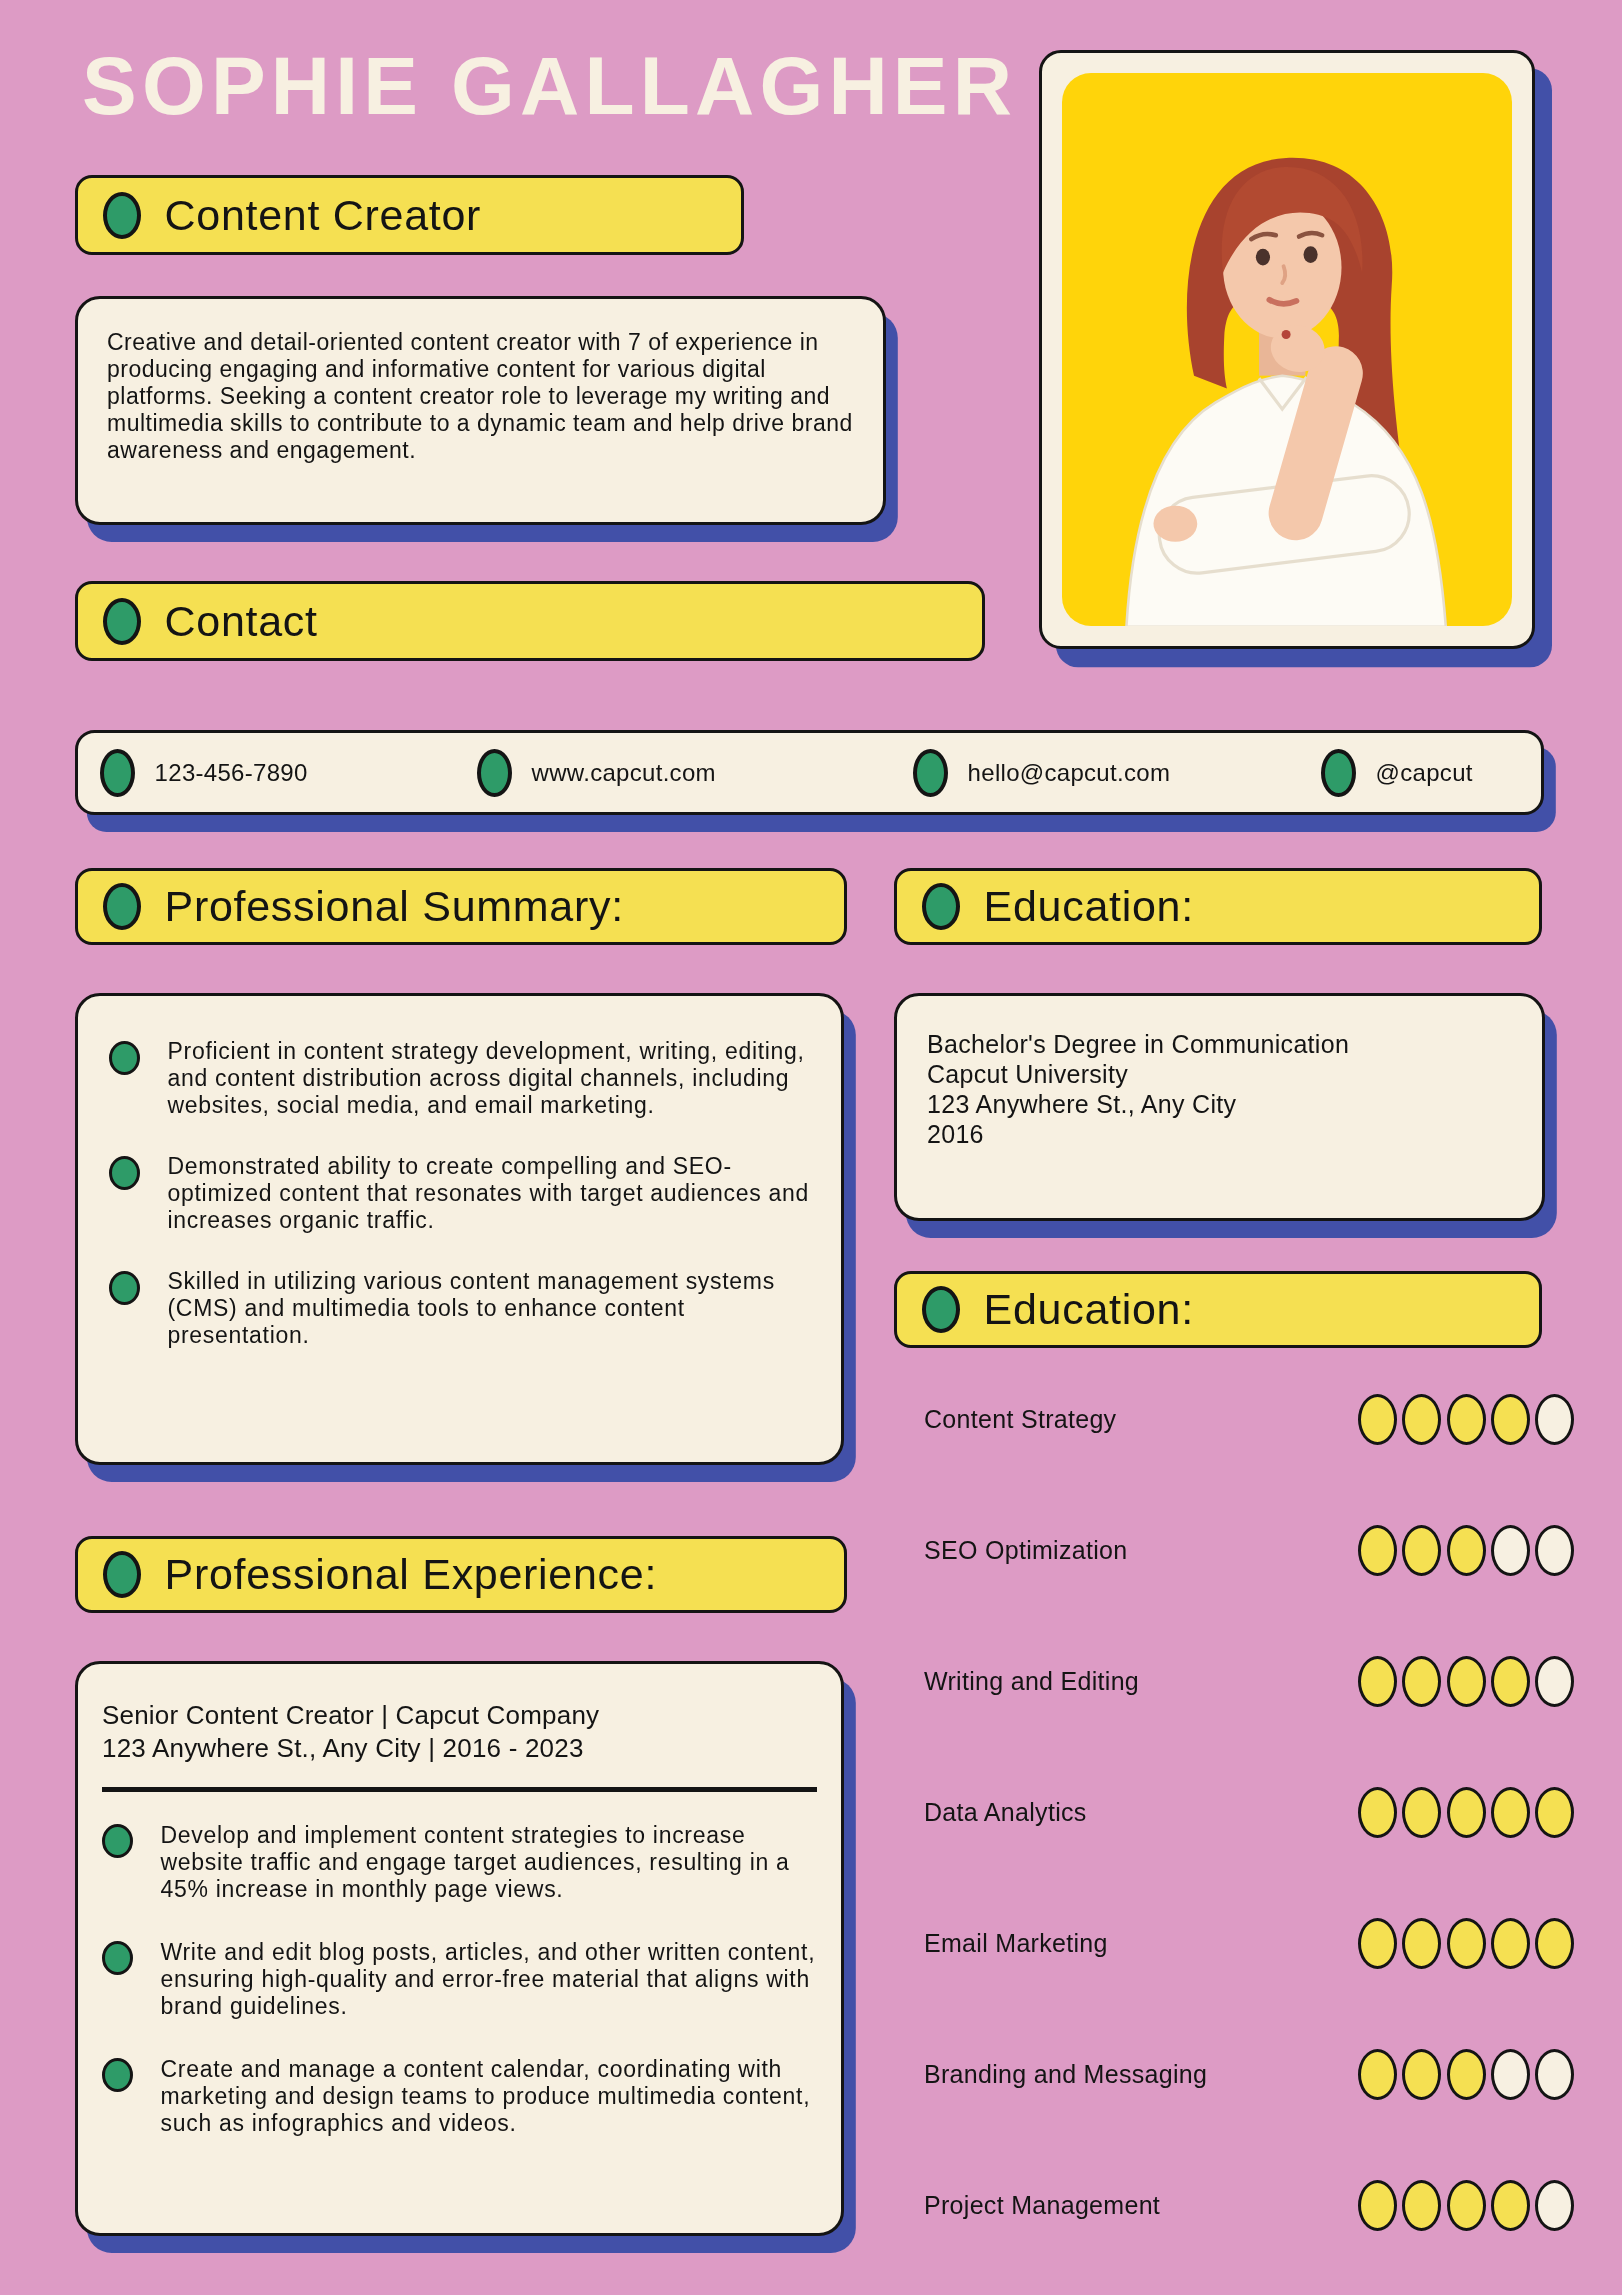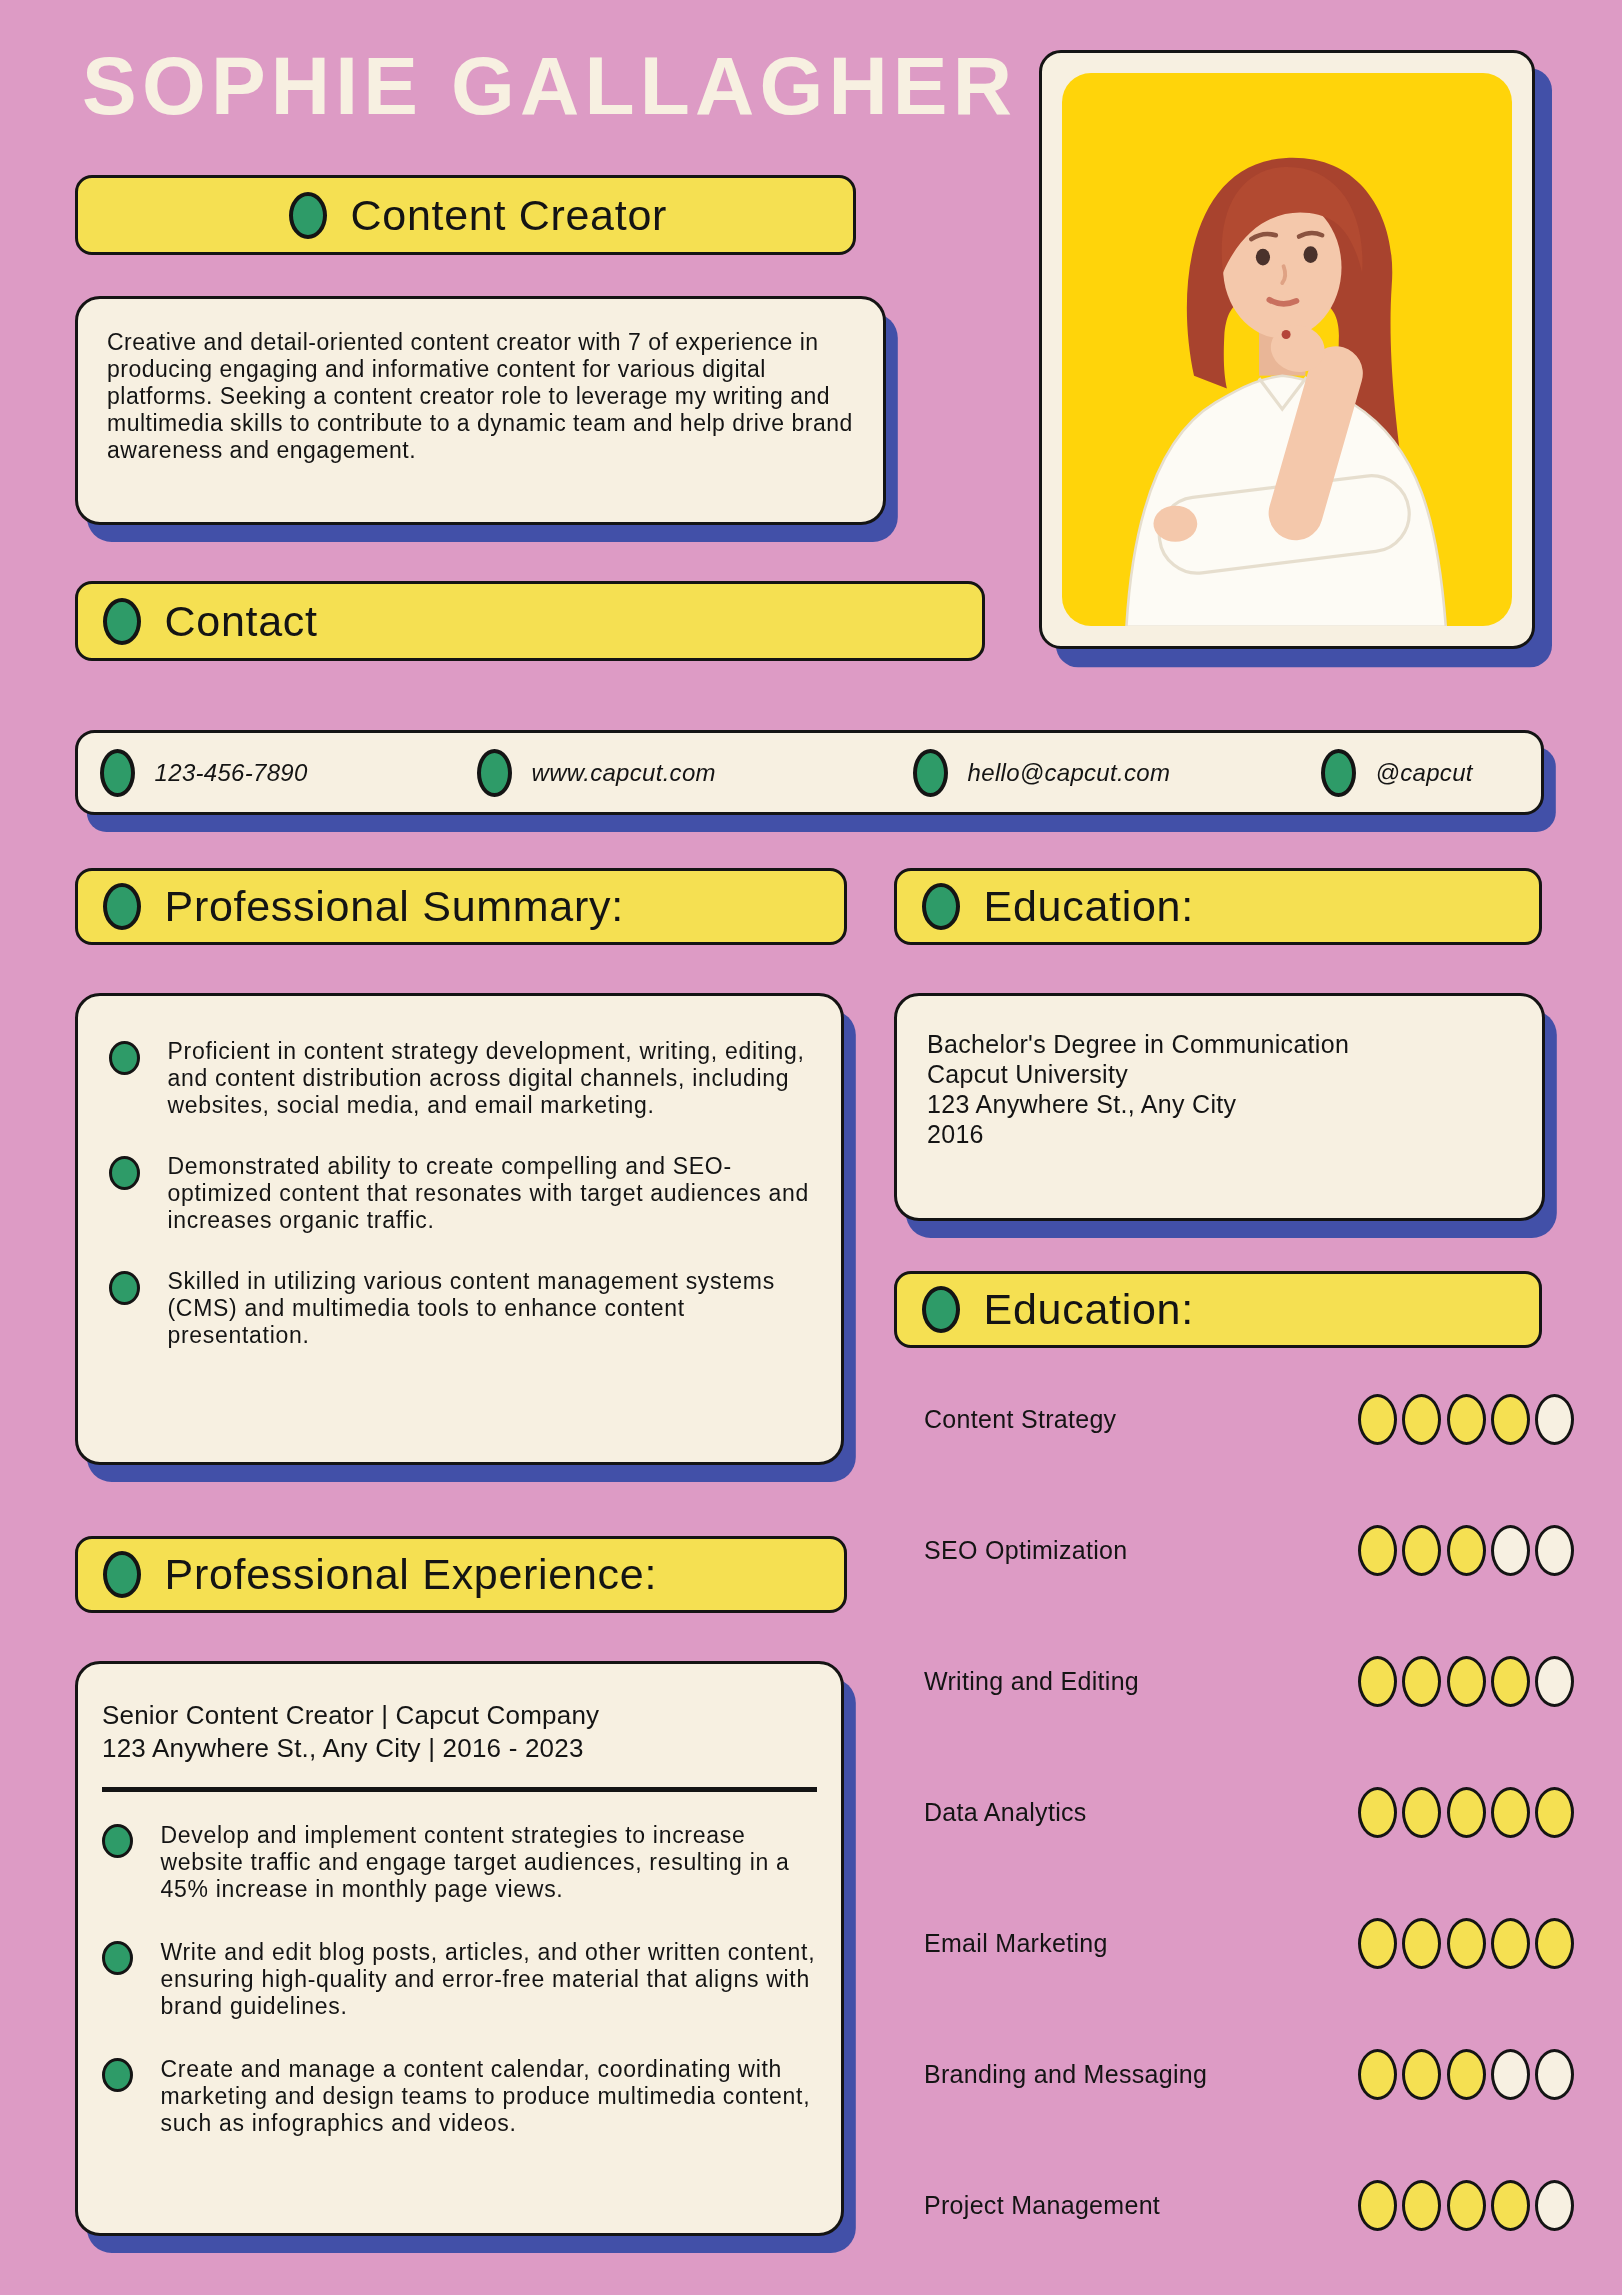--- a/index.html
+++ b/index.html
@@ -39,21 +39,21 @@
     position:absolute;background:var(--cream);
     border:3.9px solid var(--ink);border-radius:25px;
     box-shadow:11.8px 17px 0 var(--blue);
     color:var(--ink);
   }
 
   .about-box{left:75px;top:296px;width:811px;height:229px;padding:30px 29px;}
   .about-box p{font-size:23px;line-height:27px;letter-spacing:0.5px;}
 
   .contact-info{left:75px;top:730px;width:1469px;height:85px;border-radius:19.6px;}
-  .contact-item{position:absolute;top:0;height:100%;display:flex;align-items:center;gap:19.6px;font-style:italic;}
+  .contact-item{position:absolute;top:0;height:100%;display:flex;align-items:center;gap:19.6px;}
   .contact-item .cdot{
     width:35px;height:48px;background:var(--green);
     border:4.6px solid var(--ink);border-radius:50%;flex:0 0 auto;
   }
   .contact-item .cval{font-size:24px;letter-spacing:0.3px;}
 
   .bullets{display:flex;flex-direction:column;gap:34px;}
   .brow{display:flex;align-items:flex-start;gap:27.5px;}
   .bdot{
     width:31px;height:34px;flex:0 0 auto;margin-top:2.6px;
@@ -91,21 +91,21 @@
   }
   .photo-bg svg{width:100%;height:100%;display:block;}
 </style>
 </head>
 <body>
 
 <div class="page">
 
   <div class="page-title">SOPHIE GALLAGHER</div>
 
-  <div class="ybar" style="left:75px;top:175px;width:781px;height:80px;justify-content:center;">
+  <div class="ybar" style="left:75px;top:175px;width:669px;height:80px;">
     <span class="hdot"></span>
     <span class="hlabel">Content Creator</span>
   </div>
 
   <div class="cbox about-box">
     <p>Creative and detail-oriented content creator with 7 of experience in producing engaging and informative content for various digital platforms. Seeking a content creator role to leverage my writing and multimedia skills to contribute to a dynamic team and help drive brand awareness and engagement.</p>
   </div>
 
   <div class="ybar" style="left:75px;top:581px;width:910px;height:80px;">
     <span class="hdot"></span>

